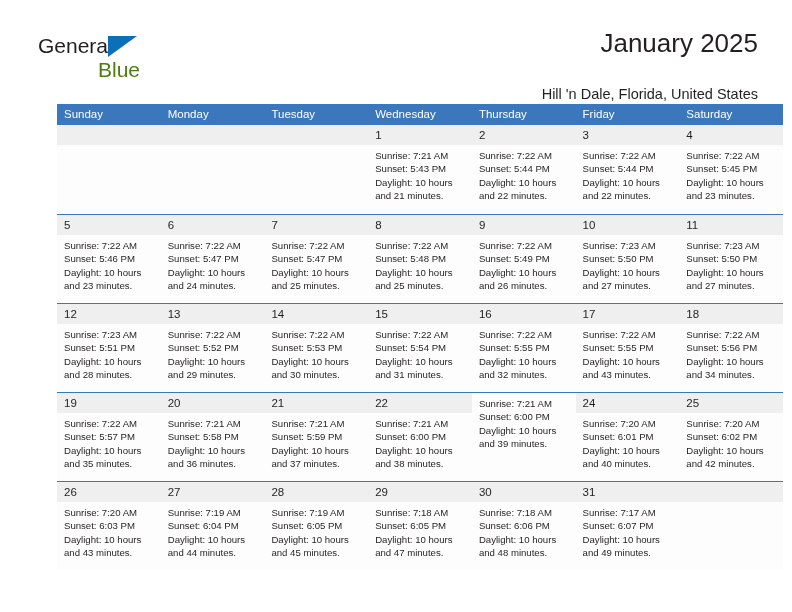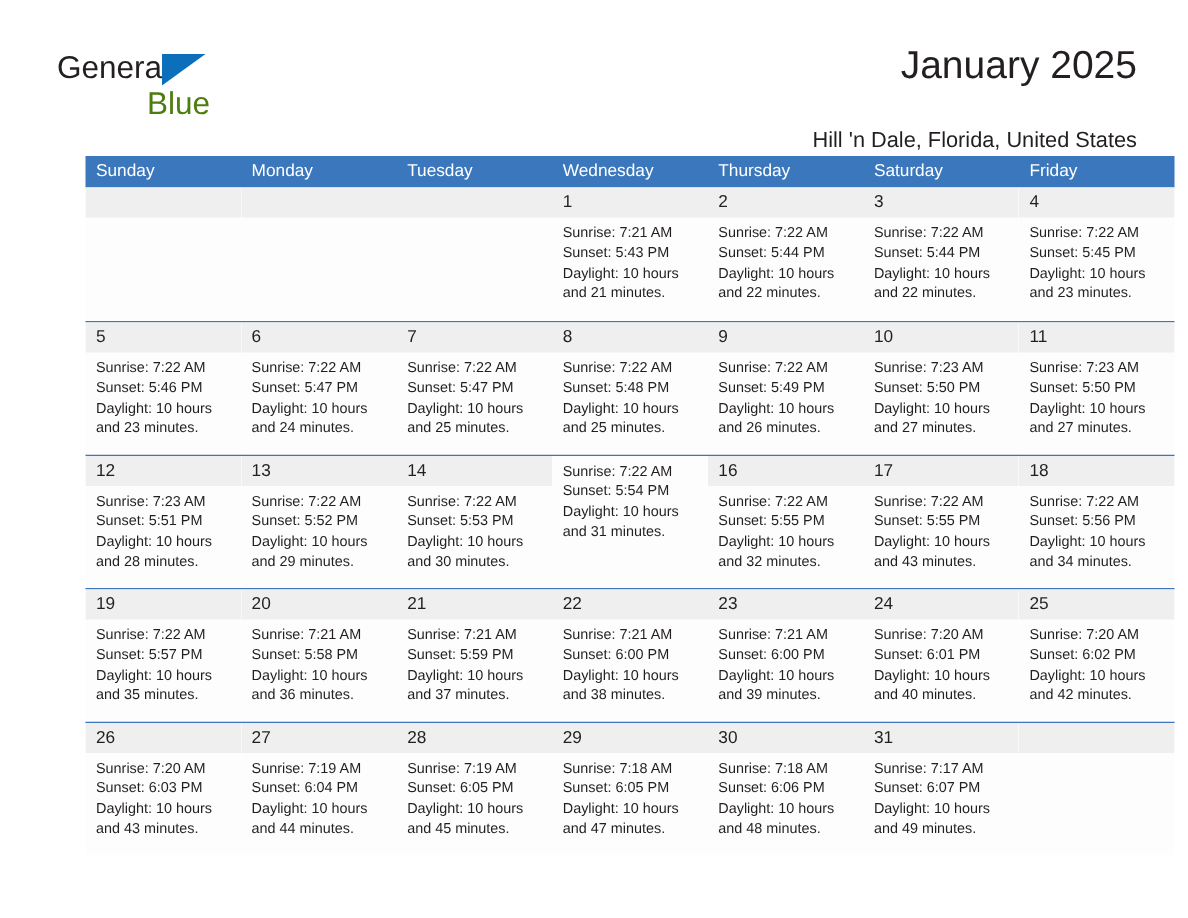--- a/index.html
+++ b/index.html
@@ -174,22 +174,22 @@
   </div>
 
   <div class="cal">
 
     <div class="weekdays">
       <div class="weekday">Sunday</div>
       <div class="weekday">Monday</div>
       <div class="weekday">Tuesday</div>
       <div class="weekday">Wednesday</div>
       <div class="weekday">Thursday</div>
+      <div class="weekday">Friday</div>
       <div class="weekday">Saturday</div>
-      <div class="weekday">Friday</div>
     </div>
 
     <div class="week first">
       <div class="day empty">
         <div class="numband"><span class="num"></span></div>
         <div class="info">
           <div></div>
           <div></div>
           <div></div>
           <div></div>
@@ -339,20 +339,21 @@
       <div class="day">
         <div class="numband"><span class="num">14</span></div>
         <div class="info">
           <div>Sunrise: 7:22 AM</div>
           <div>Sunset: 5:53 PM</div>
           <div>Daylight: 10 hours</div>
           <div>and 30 minutes.</div>
         </div>
       </div>
       <div class="day">
+        <div class="numband"><span class="num">15</span></div>
         <div class="info">
           <div>Sunrise: 7:22 AM</div>
           <div>Sunset: 5:54 PM</div>
           <div>Daylight: 10 hours</div>
           <div>and 31 minutes.</div>
         </div>
       </div>
       <div class="day">
         <div class="numband"><span class="num">16</span></div>
         <div class="info">
@@ -413,21 +414,20 @@
       <div class="day">
         <div class="numband"><span class="num">22</span></div>
         <div class="info">
           <div>Sunrise: 7:21 AM</div>
           <div>Sunset: 6:00 PM</div>
           <div>Daylight: 10 hours</div>
           <div>and 38 minutes.</div>
         </div>
       </div>
       <div class="day">
-        <div class="numband"><span class="num">23</span></div>
         <div class="info">
           <div>Sunrise: 7:21 AM</div>
           <div>Sunset: 6:00 PM</div>
           <div>Daylight: 10 hours</div>
           <div>and 39 minutes.</div>
         </div>
       </div>
       <div class="day">
         <div class="numband"><span class="num">24</span></div>
         <div class="info">

